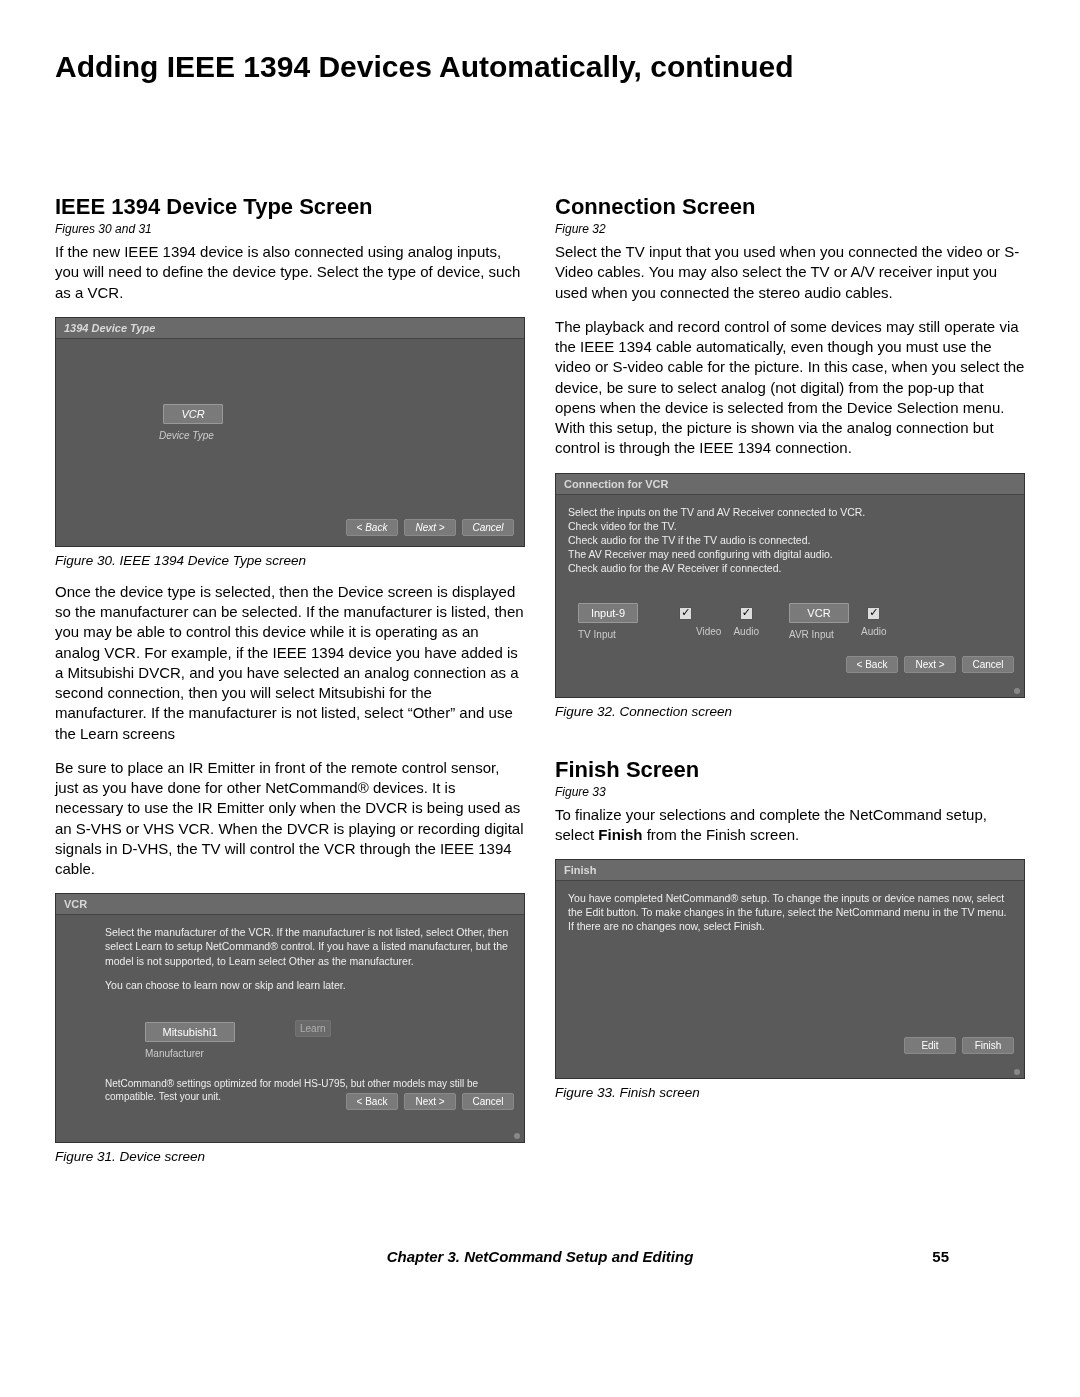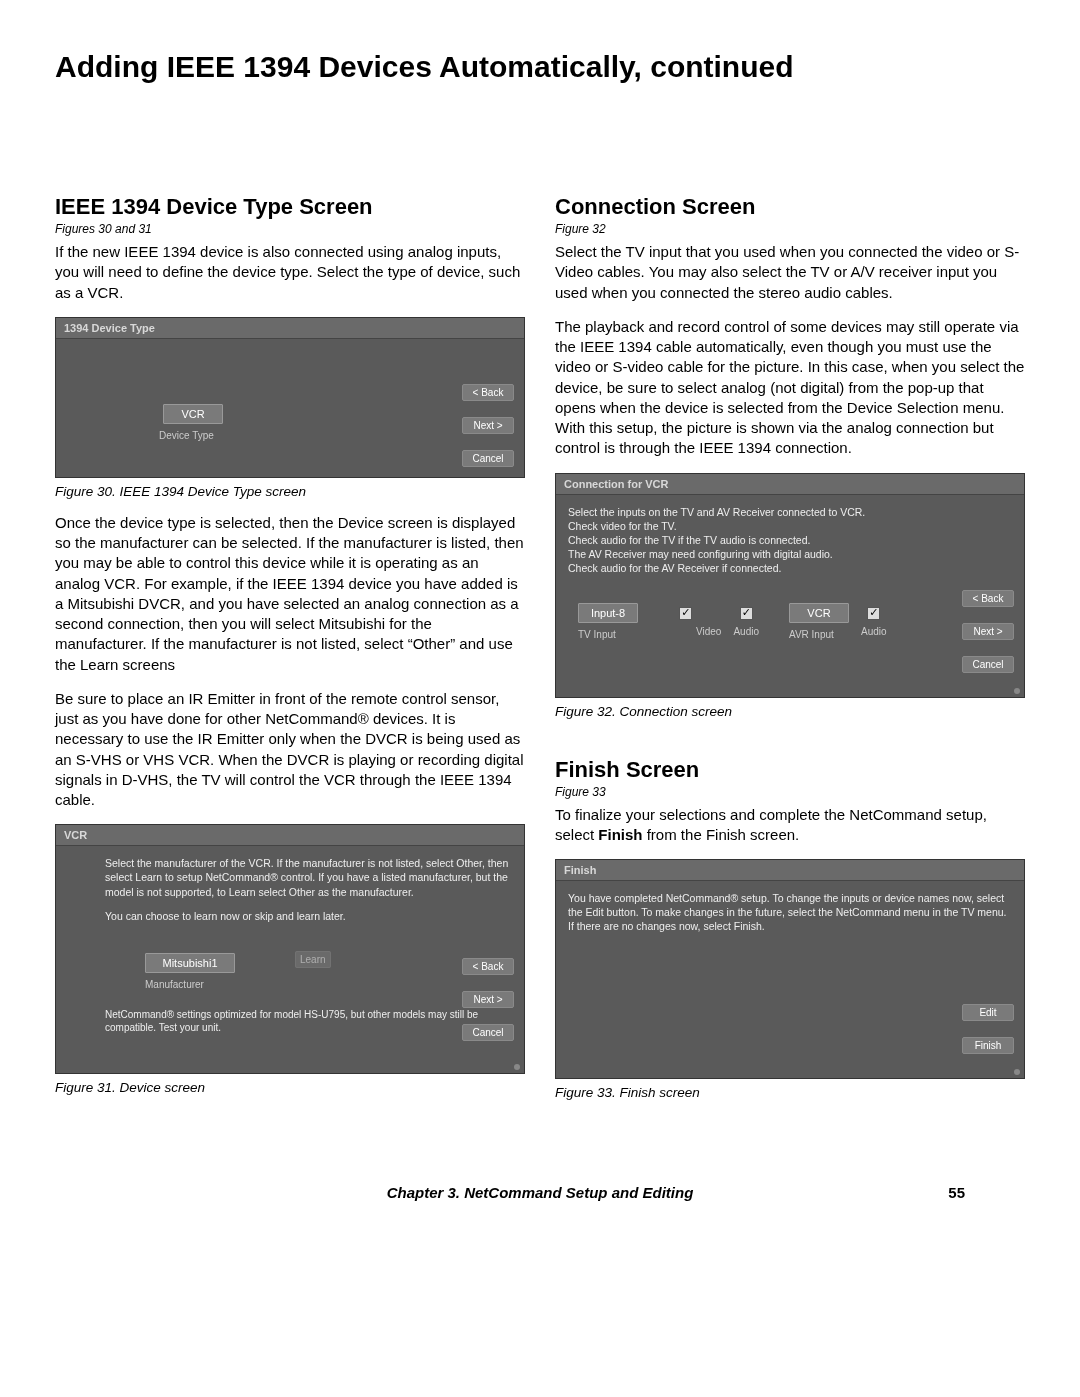--- a/index.html
+++ b/index.html
@@ -77,22 +77,22 @@
     font-size: 10px;
     color: #ccc;
     display: block;
     text-align: left;
   }
   .dlg-btn-col {
     position: absolute;
     right: 10px;
     bottom: 10px;
     display: flex;
-    flex-direction: column;
-    gap: 16px;
+    flex-direction: row;
+    gap: 6px;
     justify-content: space-between;
   }
   .dlg-btn {
     background: #7a7a7a;
     border: 1px solid #8a8a8a;
     color: #fff;
     font-size: 10px;
     padding: 2px 4px;
     width: 52px;
     text-align: center;
@@ -119,39 +119,39 @@
   }
   .footer {
     margin-top: 40px;
     text-align: center;
     font-size: 15px;
     font-weight: bold;
     font-style: italic;
   }
   .page-num {
     position: absolute;
-    right: 60px;
+    right: 76px;
     font-style: normal;
   }
   .footer-wrap { position: relative; margin-top: 70px; }
 </style>
 </head>
 <body>
 
 <h1 class="page-title">Adding IEEE 1394 Devices Automatically, continued</h1>
 
 <div class="columns">
 
   <div class="col">
 
     <div class="section-heading">IEEE 1394 Device Type Screen</div>
     <div class="fig-ref">Figures 30 and 31</div>
     <p class="para">If the new IEEE 1394 device is also connected using analog inputs, you will need to define the device type.  Select the type of device, such as a VCR.</p>
 
-    <div class="dialog" style="height:161px;">
+    <div class="dialog" style="height:230px;font-style:italic;">
       <div class="dialog-title">1394 Device Type</div>
       <div class="dialog-body">
         <div style="margin-top:55px; margin-left:95px;">
           <span class="field-box">VCR</span>
           <span class="field-label" style="margin-left:-4px; margin-top:6px; width:70px;">Device Type</span>
         </div>
       </div>
       <div class="dlg-btn-col">
         <div class="dlg-btn">&lt; Back</div>
         <div class="dlg-btn">Next &gt;</div>
@@ -202,21 +202,21 @@
         <div class="dialog-instr hl">
           <div>Select the inputs on the TV and AV Receiver connected to VCR.</div>
           <div>Check video for the TV.</div>
           <div>Check audio for the TV if the TV audio is connected.</div>
           <div>The AV Receiver may need configuring with digital audio.</div>
           <div>Check audio for the AV Receiver if connected.</div>
         </div>
         <div style="display:flex; gap:30px; margin-top:28px; margin-left:10px;">
           <div style="display:flex; align-items:center; gap:12px;">
             <div>
-              <span class="field-box">Input-8</span>
+              <span class="field-box">Input-9</span>
               <span class="field-label" style="margin-top:6px;">TV Input</span>
             </div>
             <div style="text-align:center;">
               <span class="checkbox"></span>
               <span class="field-label" style="margin-top:6px;margin-left:46px;">Video</span>
             </div>
             <div style="text-align:center;">
               <span class="checkbox"></span>
               <span class="field-label" style="margin-top:6px;">Audio</span>
             </div>

